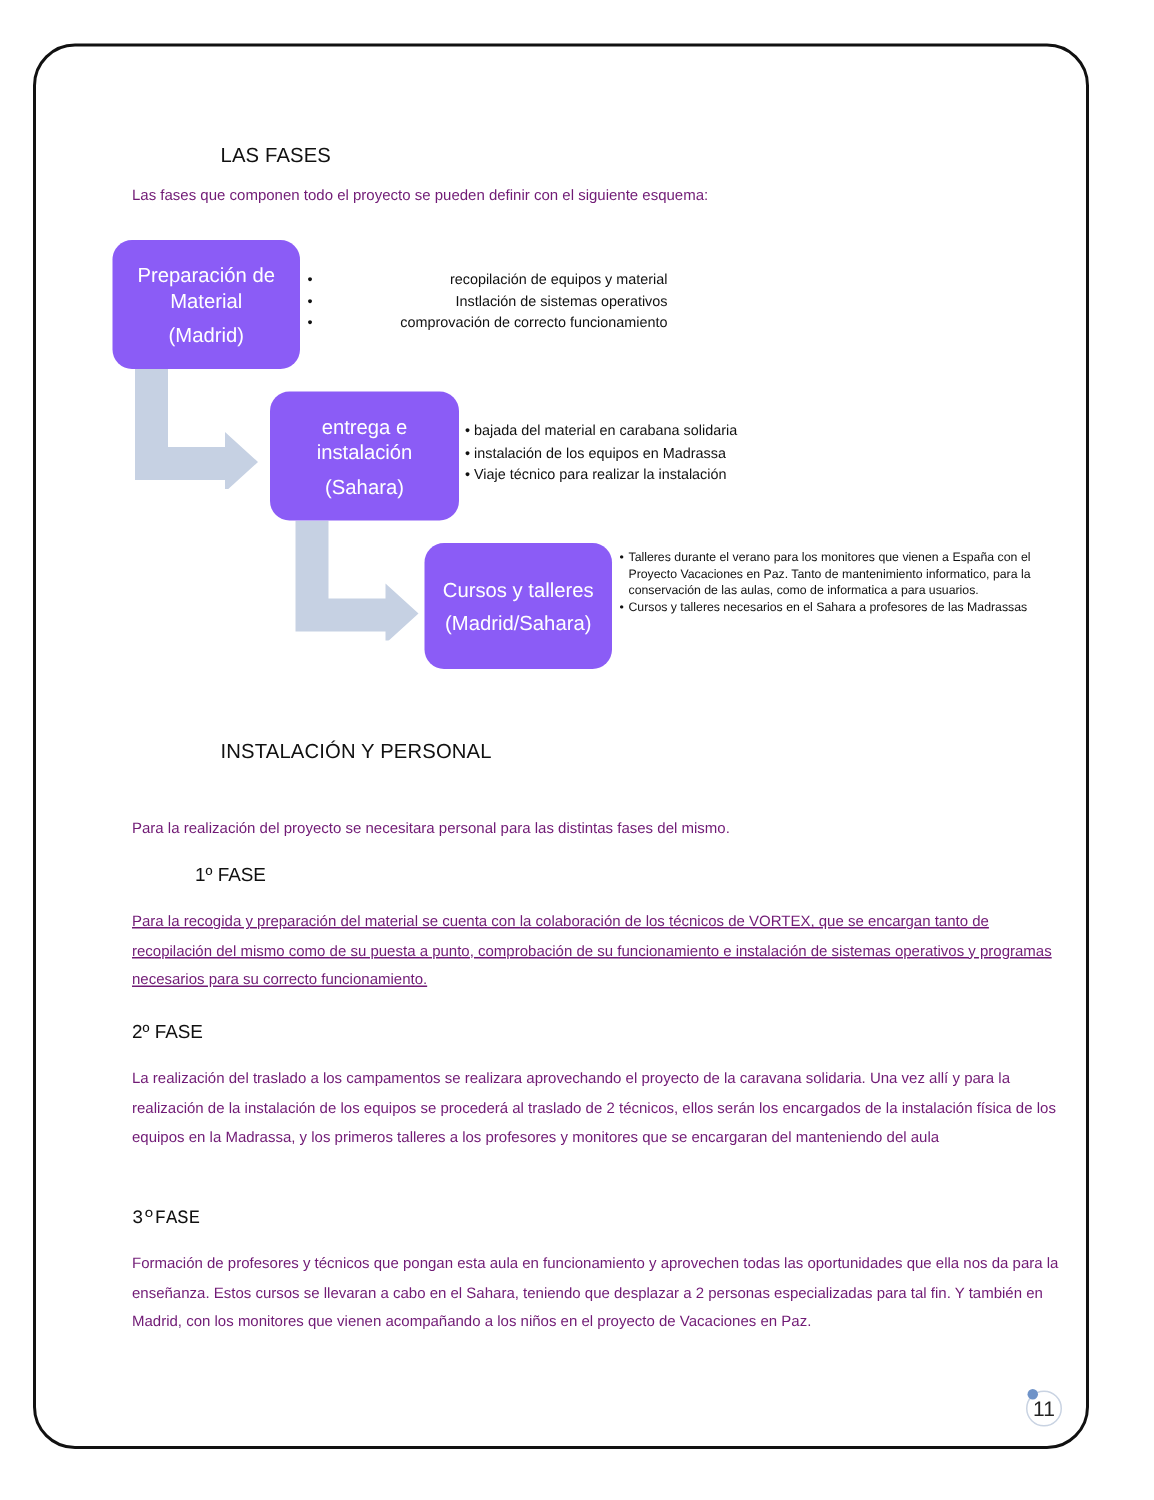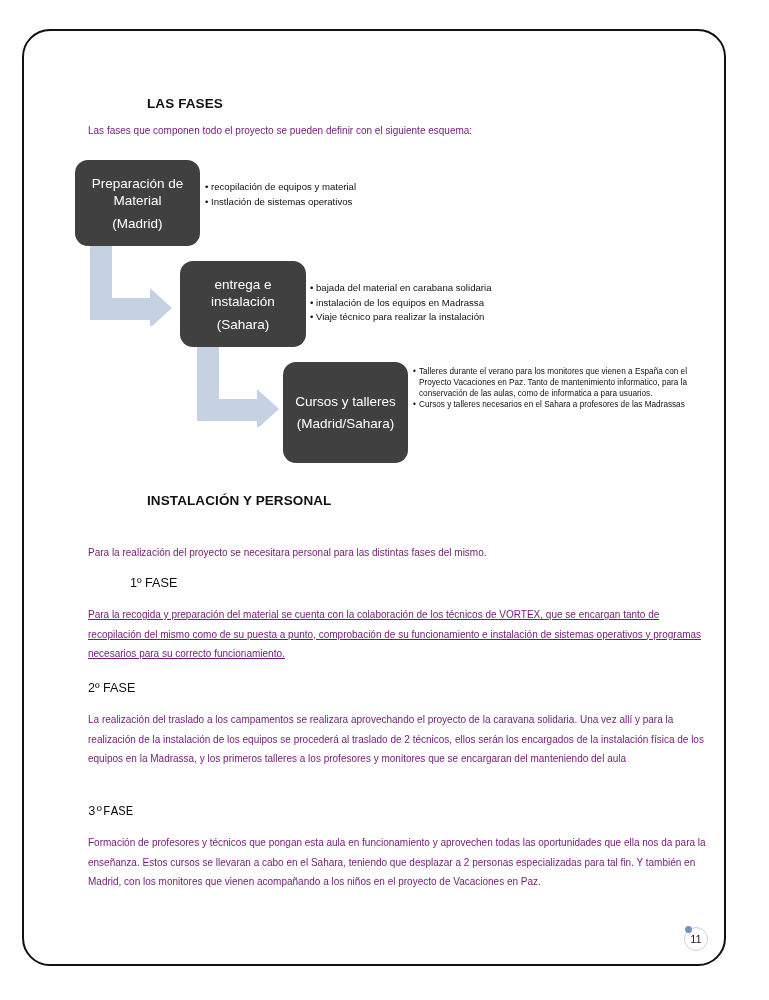--- a/index.html
+++ b/index.html
@@ -1,39 +1,39 @@
 <!DOCTYPE html>
 <html><head>
   <meta charset="utf-8">
   <style>
     html, body { margin: 0; padding: 0; background: #ffffff; }
     body { width: 769px; height: 1000px; position: relative; overflow: hidden;
            font-family: "Liberation Sans", sans-serif; color: #111; }
     .page-frame { position: absolute; left: 22px; top: 29px; width: 704px; height: 937px;
                   border: 2px solid #111; border-radius: 28px; box-sizing: border-box; }
-    .heading { position: absolute; font-weight: bold; font-size: 13.5px; letter-spacing: 0.1px; padding-left: 24px; }
+    .heading { position: absolute; font-weight: normal; font-size: 13.5px; letter-spacing: 0.1px; padding-left: 24px; }
     .para { position: absolute; font-size: 10px; line-height: 19.5px; color: #701a75; }
     .label { position: absolute; font-size: 12.6px; color: #111; }
 
-    .box { position: absolute; background: #404040; border-radius: 13px; color: #fff;
+    .box { position: absolute; background: #8b5cf6; border-radius: 13px; color: #fff;
            display: flex; flex-direction: column; align-items: center; justify-content: center;
            text-align: center; font-size: 13.5px; line-height: 17px; box-sizing: border-box; padding: 2px 6px; }
     .box .place { margin-top: 6px; }
     .box3 .place { margin-top: 5px; }
 
     .bullets { position: absolute; font-size: 9.6px; line-height: 14.5px; color: #111; margin: 0; padding: 0; list-style: none; }
     .bullets li { position: relative; padding-left: 6px; }
     .bullets li::before { content: "\2022"; position: absolute; left: 0; }
     .bullets.small { font-size: 8.2px; line-height: 11px; text-align: justify; }
 
     .arrow { position: absolute; }
 
     .page-num { position: absolute; left: 684px; top: 927px; width: 24px; height: 24px;
                 border: 1px solid #c9d3e2; border-radius: 50%; box-sizing: border-box;
-                font-size: 11px; display: flex; align-items: center; justify-content: center; color: #222; }
+                font-size: 14px; display: flex; align-items: center; justify-content: center; color: #222; }
     .page-dot { position: absolute; left: 685px; top: 926px; width: 7px; height: 7px; border-radius: 50%; background: #6f93c8; }
   </style>
 </head>
 <body>
 
 <div class="page-frame"></div>
 
 <div class="heading" style="left:123px; top:96px;">LAS FASES</div>
 <div class="para" style="left:88px; top:121px; width:620px;">Las fases que componen todo el proyecto se pueden definir con el siguiente esquema:</div>
 
@@ -43,36 +43,37 @@
     <path d="M2 0 H24 V52 H62 V42 L84 62 L62 82 V74 H2 Z" fill="#c6d1e3"></path>
   </svg>
   <svg class="arrow" style="left:195px; top:347px;" width="90" height="80">
     <path d="M2 0 H24 V52 H62 V42 L84 62 L62 82 V74 H2 Z" fill="#c6d1e3"></path>
   </svg>
 
   <div class="box box1" style="left:75px; top:160px; width:125px; height:86px;">
     <div>Preparación de Material</div>
     <div class="place">(Madrid)</div>
   </div>
-  <ul class="bullets" style="left:205px; top:180px; width:240px;">
+  <ul class="bullets" style="left:205px; top:180px; width:240px;text-align:right;">
     <li>recopilación de equipos y material</li>
     <li>Instlación de sistemas operativos</li>
+    <li>comprovación de correcto funcionamiento</li>
   </ul>
 
   <div class="box box2" style="left:180px; top:261px; width:126px; height:86px;">
     <div>entrega e instalación</div>
     <div class="place">(Sahara)</div>
   </div>
   <ul class="bullets" style="left:310px; top:281px; width:240px;">
     <li>bajada del material en carabana solidaria</li>
     <li>instalación de los equipos en Madrassa</li>
     <li>Viaje técnico para realizar la instalación</li>
   </ul>
 
-  <div class="box box3" style="left:283px; top:362px; width:125px; height:101px;">
+  <div class="box box3" style="left:283px; top:362px; width:125px; height:84px;">
     <div>Cursos y talleres</div>
     <div class="place">(Madrid/Sahara)</div>
   </div>
   <ul class="bullets small" style="left:413px; top:366px; width:274px;">
     <li>Talleres durante el verano para los monitores que vienen a España con el Proyecto Vacaciones en Paz. Tanto de mantenimiento informatico,  para la conservación de las aulas, como de informatica a para usuarios.</li>
     <li>Cursos y talleres necesarios en el Sahara a profesores de las Madrassas</li>
   </ul>
 </div>
 
 <div class="heading" style="left:123px; top:493px;">INSTALACIÓN Y PERSONAL</div>

